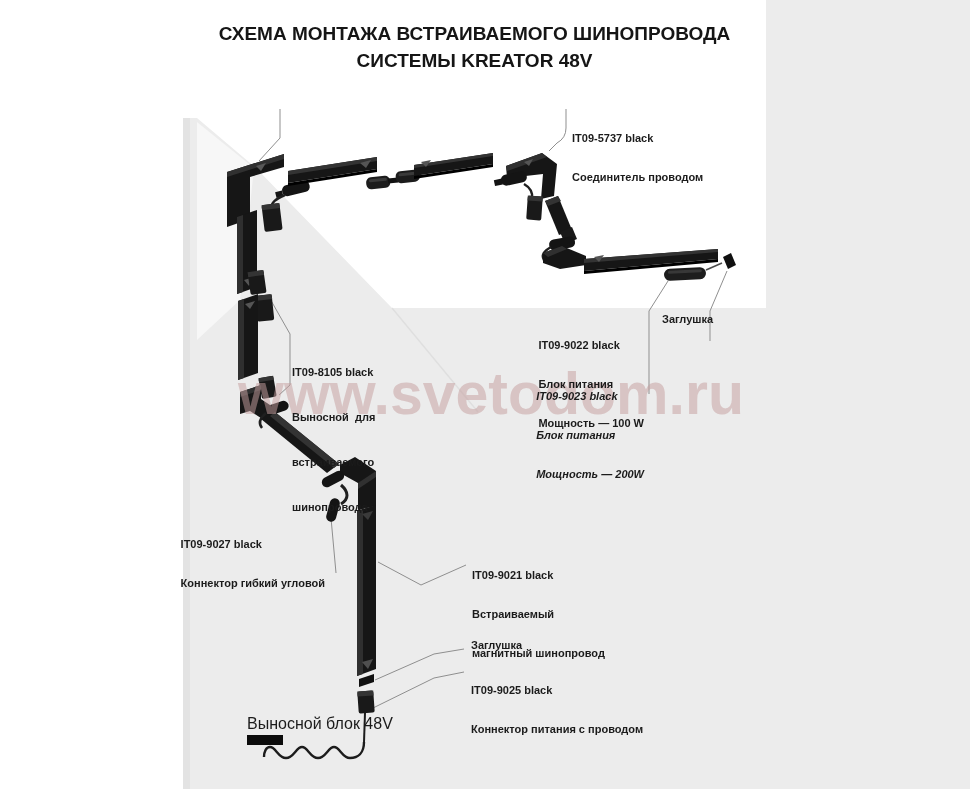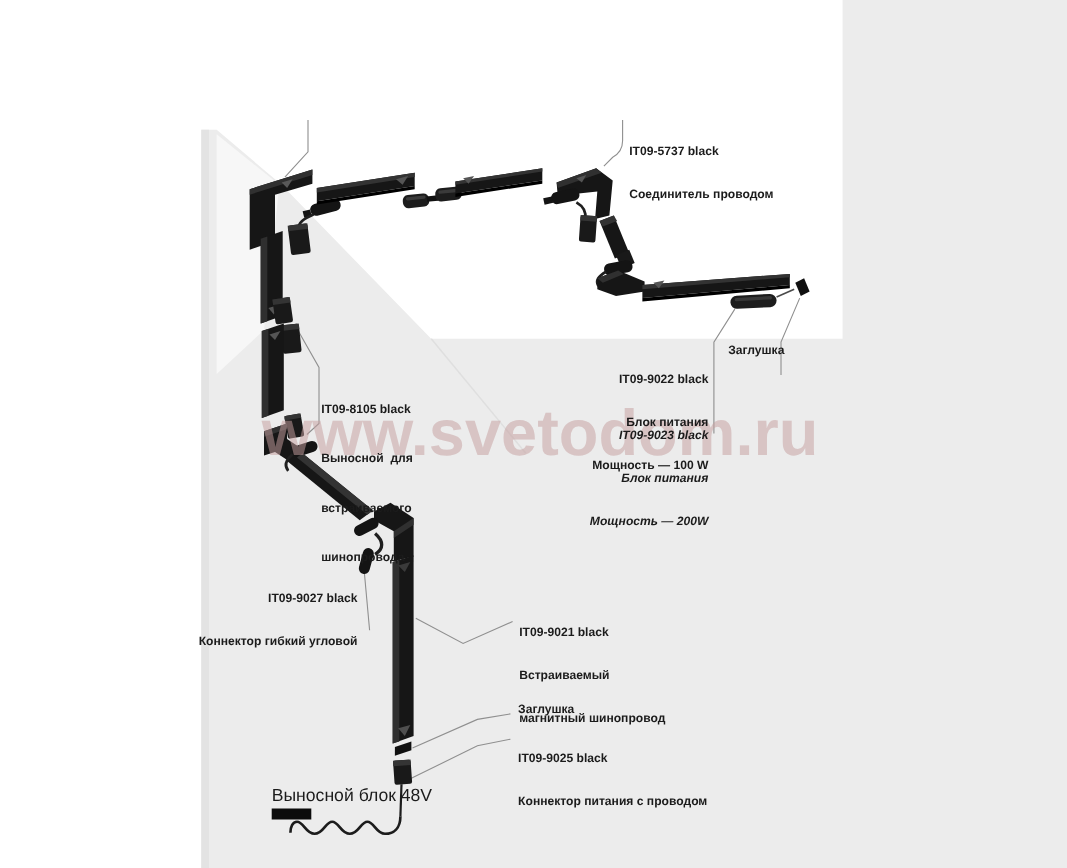--- a/index.html
+++ b/index.html
@@ -15,21 +15,21 @@
   }
   .watermark{
     position:absolute;left:238px;top:360px;
     font-size:59px;font-weight:700;letter-spacing:0px;
     color:rgba(198,160,160,0.52);white-space:pre;pointer-events:none;
   }
   .lbl{
     position:absolute;font-size:11px;line-height:13px;font-weight:700;
     color:#1b1b1b;white-space:pre;
   }
-  .lbl.r{text-align:right;}
+  .lbl.r{}
   .lbl.wide{line-height:15px;}
 </style>
 </head>
 <body>
 
 <div class="canvas">
 
   <svg class="scene" viewBox="0 0 970 789">
 
     <g>
@@ -207,20 +207,24 @@
                  C296,747 294,758 286,758 C278,758 276,747 270,747
                  C266,747 264,752 264,757" stroke="#1c1c1c" stroke-width="2.4" fill="none"></path>
       </g>
       <rect x="247" y="735" width="36" height="10" fill="#0c0c0c"></rect>
 
     </g>
   </svg>
 
   <div class="watermark">www.svetodom.ru</div>
 
+  <div class="title">
+    <div>СХЕМА МОНТАЖА ВСТРАИВАЕМОГО ШИНОПРОВОДА</div>
+    <div>СИСТЕМЫ KREATOR 48V</div>
+  </div>
 
 
   <div class="lbl" style="left:572px;top:106px;">
     <div>IT09-5737 black</div>
     <div>Соединитель проводом</div>
   </div>
 
   <div class="lbl wide" style="left:292px;top:335px;">
     <div>IT09-8105 black</div>
     <div>Выносной  для</div>

